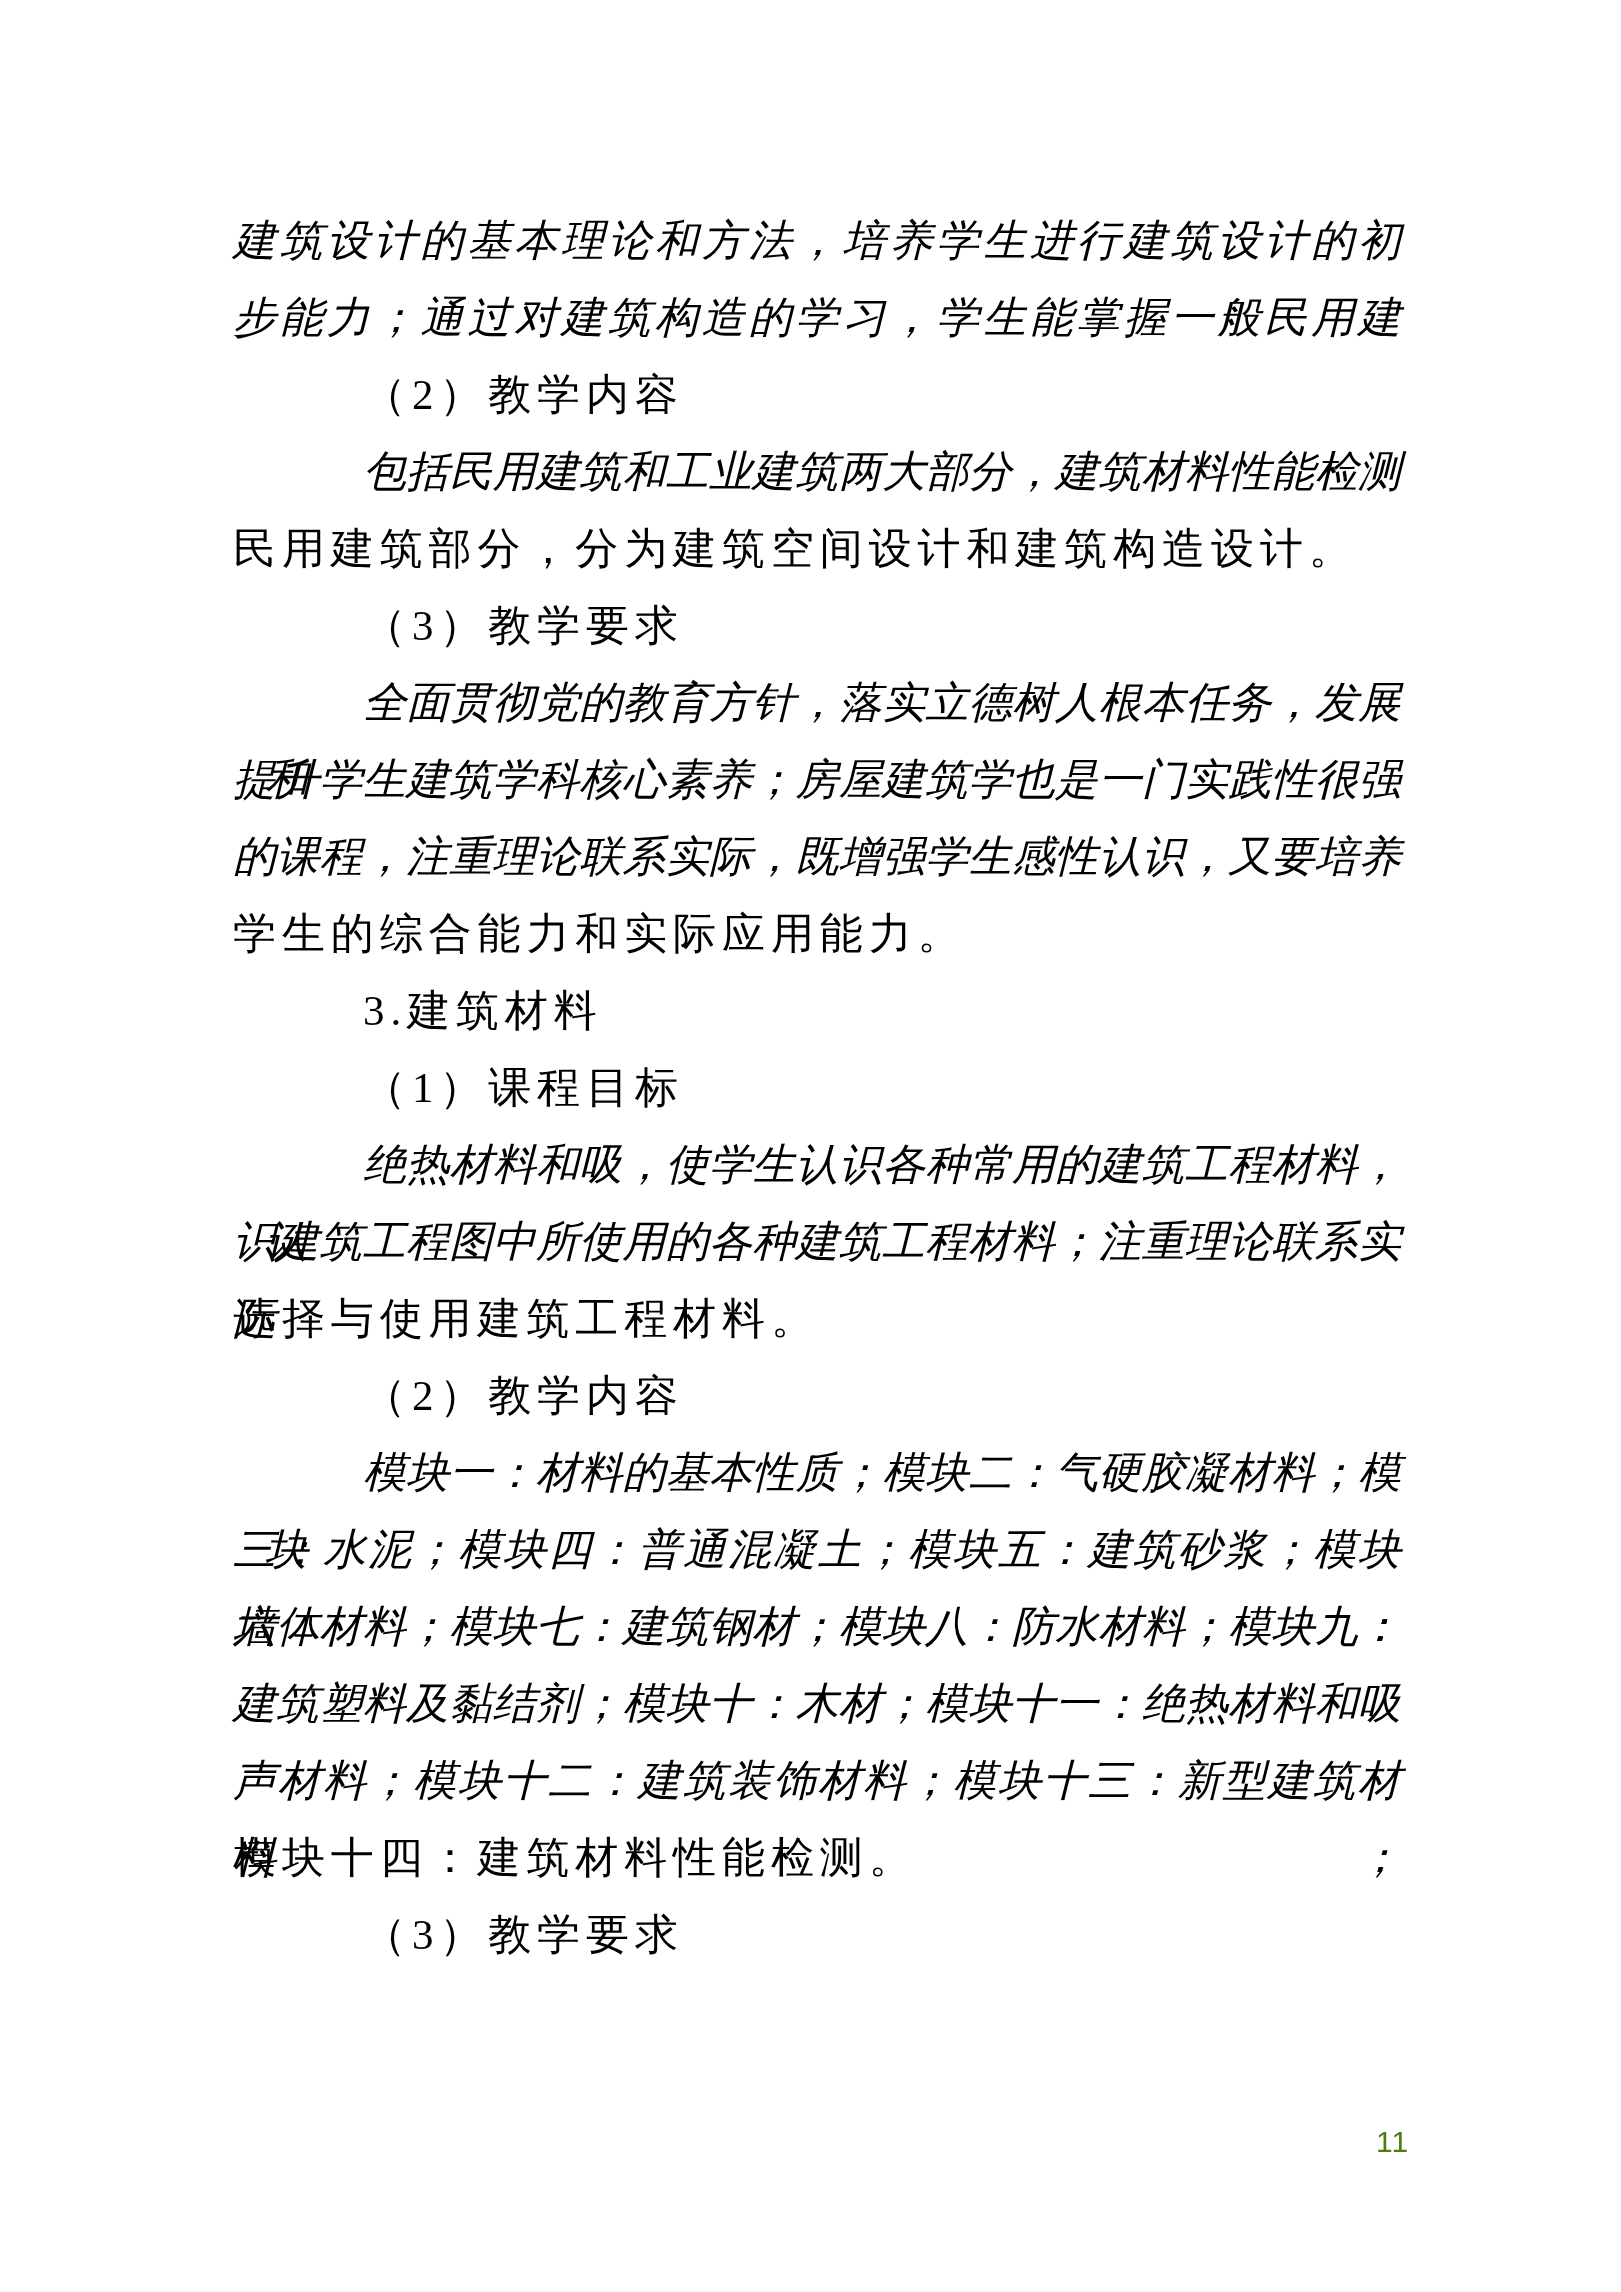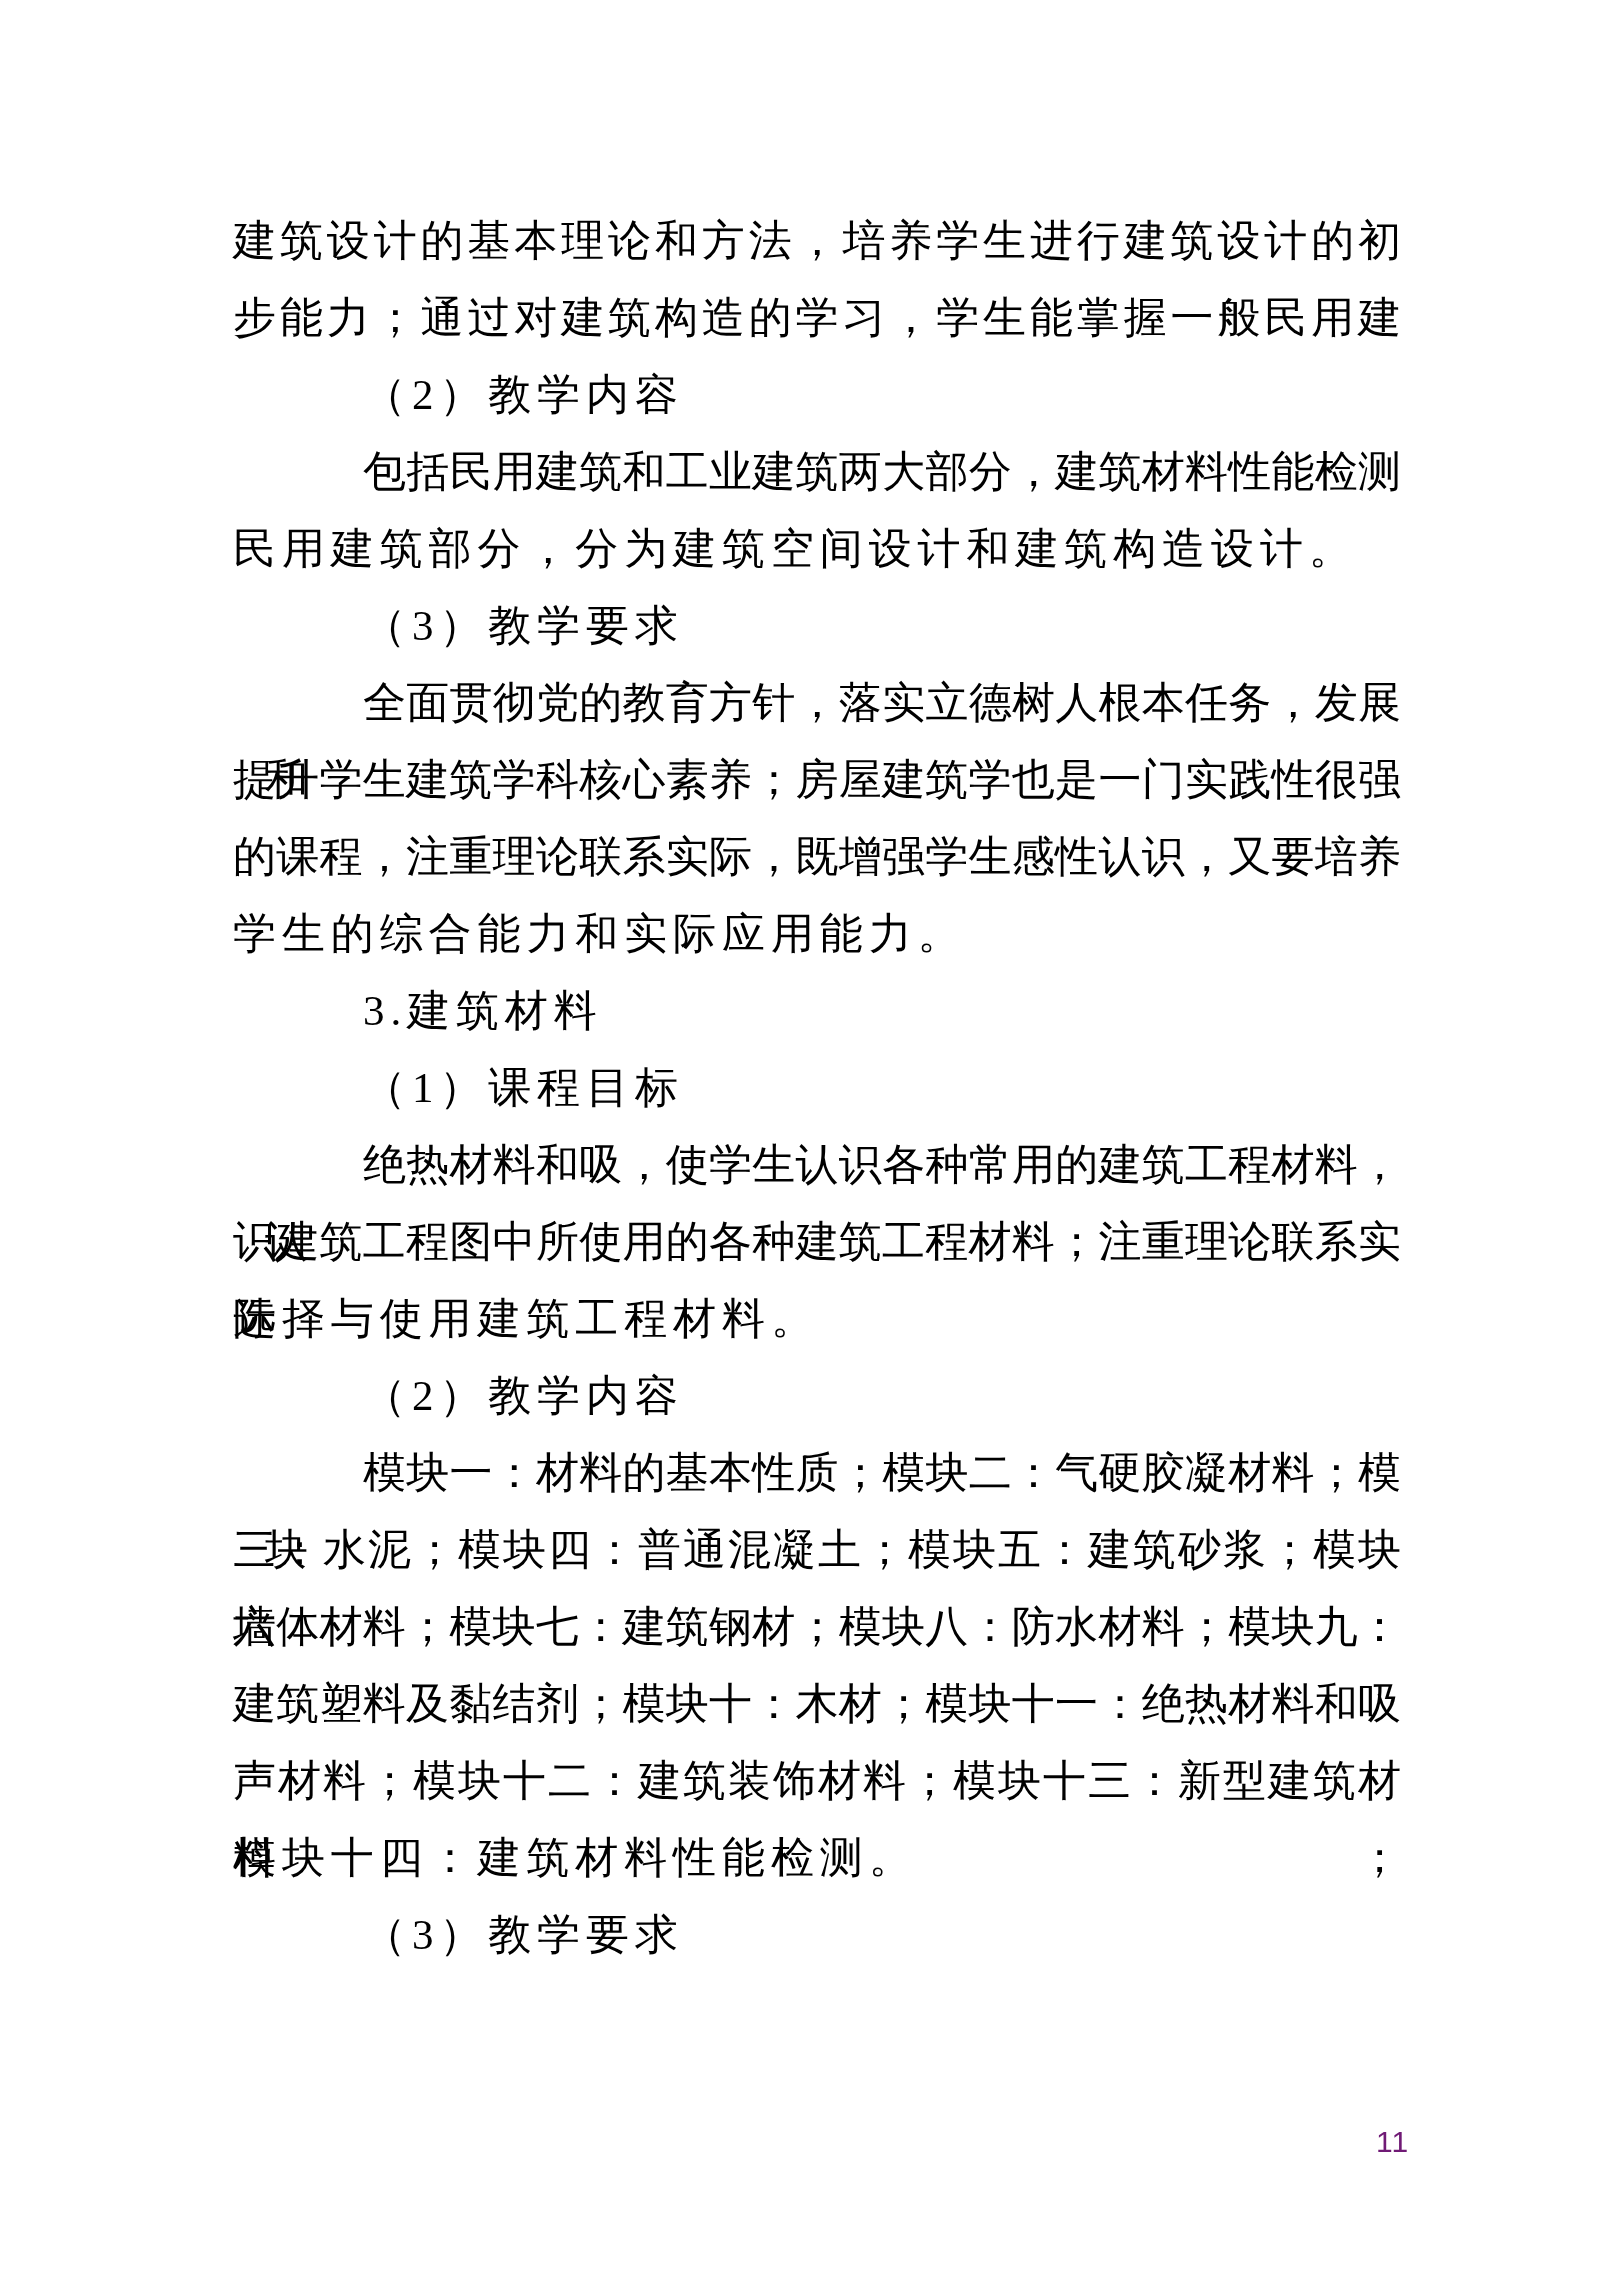--- a/index.html
+++ b/index.html
@@ -24,32 +24,33 @@
     letter-spacing: 5.9px;
     white-space: nowrap;
     color: #000;
   }
   .ln.j {
     letter-spacing: 0;
     white-space: normal;
     text-align: justify;
     text-align-last: justify;
     text-justify: inter-character;
+    font-style: italic;
   }
   .ln.ind { text-indent: 98px; margin-left: 32px; }
   .ln.b { font-weight: 400; }
   .pagenum {
     position: absolute;
     left: 1376px;
     top: 2125px;
     font-family: "Liberation Sans", "DejaVu Sans", sans-serif;
     font-size: 30px;
     line-height: 33px;
     letter-spacing: 1px;
-    color: #701a75;
+    color: #4d7c0f;
   }
 </style>
 </head>
 <body>
 
 <div class="page-body">
   <div class="ln j">建筑设计的基本理论和方法，培养学生进行建筑设计的初</div>
   <div class="ln j">步能力；通过对建筑构造的学习，学生能掌握一般民用建</div>
   <div class="ln ind">（2）教学内容</div>
   <div class="ln ind j">包括民用建筑和工业建筑两大部分，建筑材料性能检测</div>

